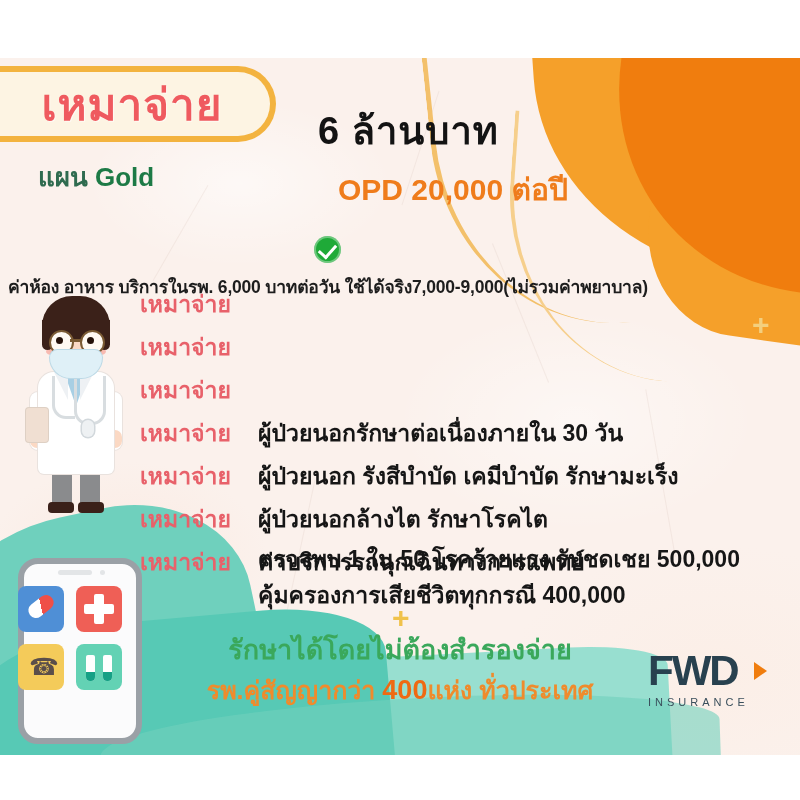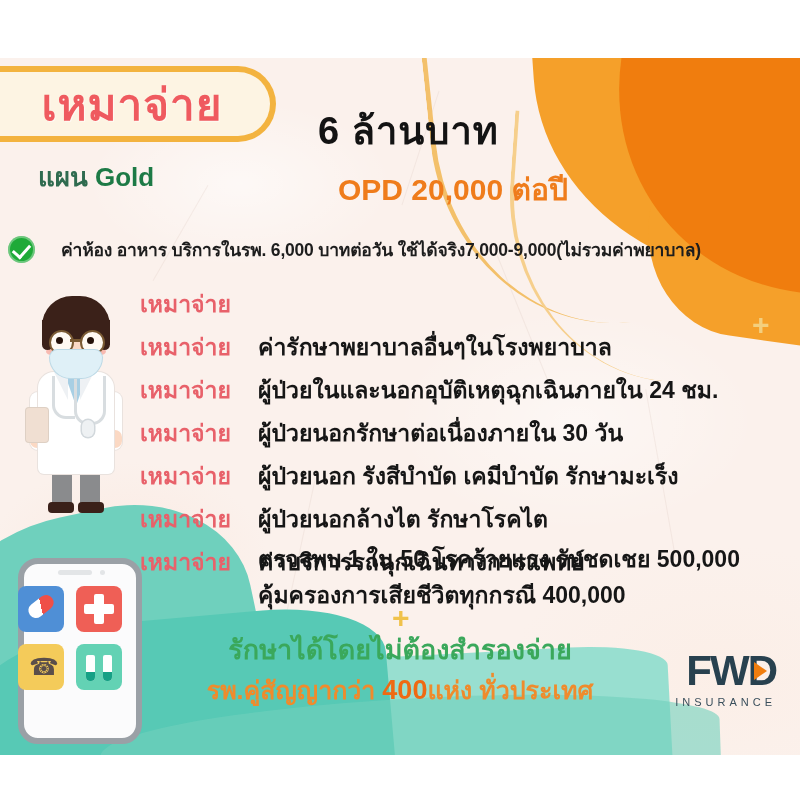--- a/index.html
+++ b/index.html
@@ -56,21 +56,21 @@
   #plan{position:absolute;left:38px;top:98px;font-size:26px;font-weight:bold;color:#2f6b4f;}
   #plan .g{color:#1d7a46;}
 
   
   #bigamount{position:absolute;left:318px;top:42px;font-size:38px;font-weight:bold;color:#131313;
     letter-spacing:1px;white-space:nowrap;}
   #opdline{position:absolute;left:338px;top:108px;font-size:30px;font-weight:bold;color:#ef7c1b;
     white-space:nowrap;}
 
   
-  #checkrow{position:absolute;left:8px;top:178px;display:flex;gap:26px;white-space:nowrap;}
+  #checkrow{position:absolute;left:8px;top:178px;display:flex;align-items:center;gap:10px;white-space:nowrap;flex-direction:column;}
   .check{width:27px;height:27px;border-radius:50%;background:#1faa38;position:relative;flex:none;
     box-shadow:inset 0 0 0 2px rgba(255,255,255,.35);}
   .check:after{content:"";position:absolute;left:8px;top:5px;width:8px;height:14px;
     border:3px solid #fff;border-top:none;border-left:none;transform:rotate(42deg);}
   #checktext{font-size:17.5px;font-weight:bold;color:#1d1d1d;letter-spacing:-.2px;}
 
   
   #list{position:absolute;left:140px;top:228px;}
   .row{display:flex;align-items:baseline;margin-bottom:7px;white-space:nowrap;}
   .lbl{color:#e8616a;font-weight:bold;font-size:23px;width:118px;flex:none;}
@@ -82,21 +82,21 @@
   
   #plusmid{position:absolute;left:392px;top:545px;font-size:30px;color:#f0c24b;font-weight:bold;line-height:1;}
   #green1{position:absolute;left:0;right:0;top:570px;text-align:center;font-size:27px;font-weight:bold;color:#3aa85b;}
   #green2{position:absolute;left:0;right:0;top:612px;text-align:center;font-size:25px;font-weight:bold;color:#ef8b2c;}
   #green2 .num{color:#ef6a12;font-size:27px;}
 
   .plusdeco{position:absolute;color:#f3cf7e;font-weight:bold;line-height:1;}
   #plusR{left:752px;top:252px;font-size:30px;}
 
   
-  #fwd{position:absolute;left:648px;top:592px;width:128px;text-align:right;}
+  #fwd{position:absolute;left:648px;top:592px;width:128px;text-align:left;}
   #fwd .mark{font-size:42px;font-weight:bold;color:#28414f;letter-spacing:-2px;position:relative;line-height:1;}
   #fwd .tri{display:inline-block;width:0;height:0;border-left:13px solid #f07d0e;
     border-top:9px solid transparent;border-bottom:9px solid transparent;
     position:absolute;right:9px;top:12px;}
   #fwd .sub{font-size:11px;letter-spacing:4px;color:#3a4f5c;margin-top:4px;}
 
   
   #doc{position:absolute;left:18px;top:222px;width:116px;height:232px;}
   .d{position:absolute;}
   .d-coat{left:20px;top:92px;width:76px;height:102px;background:#ffffff;border-radius:16px 16px 6px 6px;
@@ -241,25 +241,23 @@
     <div class="d d-eyeR"></div>
     <div class="d d-mask"></div>
   </div>
 
   <div id="list">
     <div class="row">
       <span class="lbl">เหมาจ่าย</span>
     </div>
     <div class="row">
       <span class="lbl">เหมาจ่าย</span>
-      <span class="val">ค่ารักษาพยาบาลอื่นๆในโรงพยาบาล</span>
-    </div>
-    <div class="row">
-      <span class="lbl">เหมาจ่าย</span>
-      <span class="val">ผู้ป่วยในและนอกอุบัติเหตุฉุกเฉินภายใน 24 ชม.</span>
+    </div>
+    <div class="row">
+      <span class="lbl">เหมาจ่าย</span>
     </div>
     <div class="row">
       <span class="lbl">เหมาจ่าย</span>
       <span class="val">ผู้ป่วยนอกรักษาต่อเนื่องภายใน 30 วัน</span>
     </div>
     <div class="row">
       <span class="lbl">เหมาจ่าย</span>
       <span class="val">ผู้ป่วยนอก รังสีบำบัด เคมีบำบัด รักษามะเร็ง</span>
     </div>
     <div class="row">

